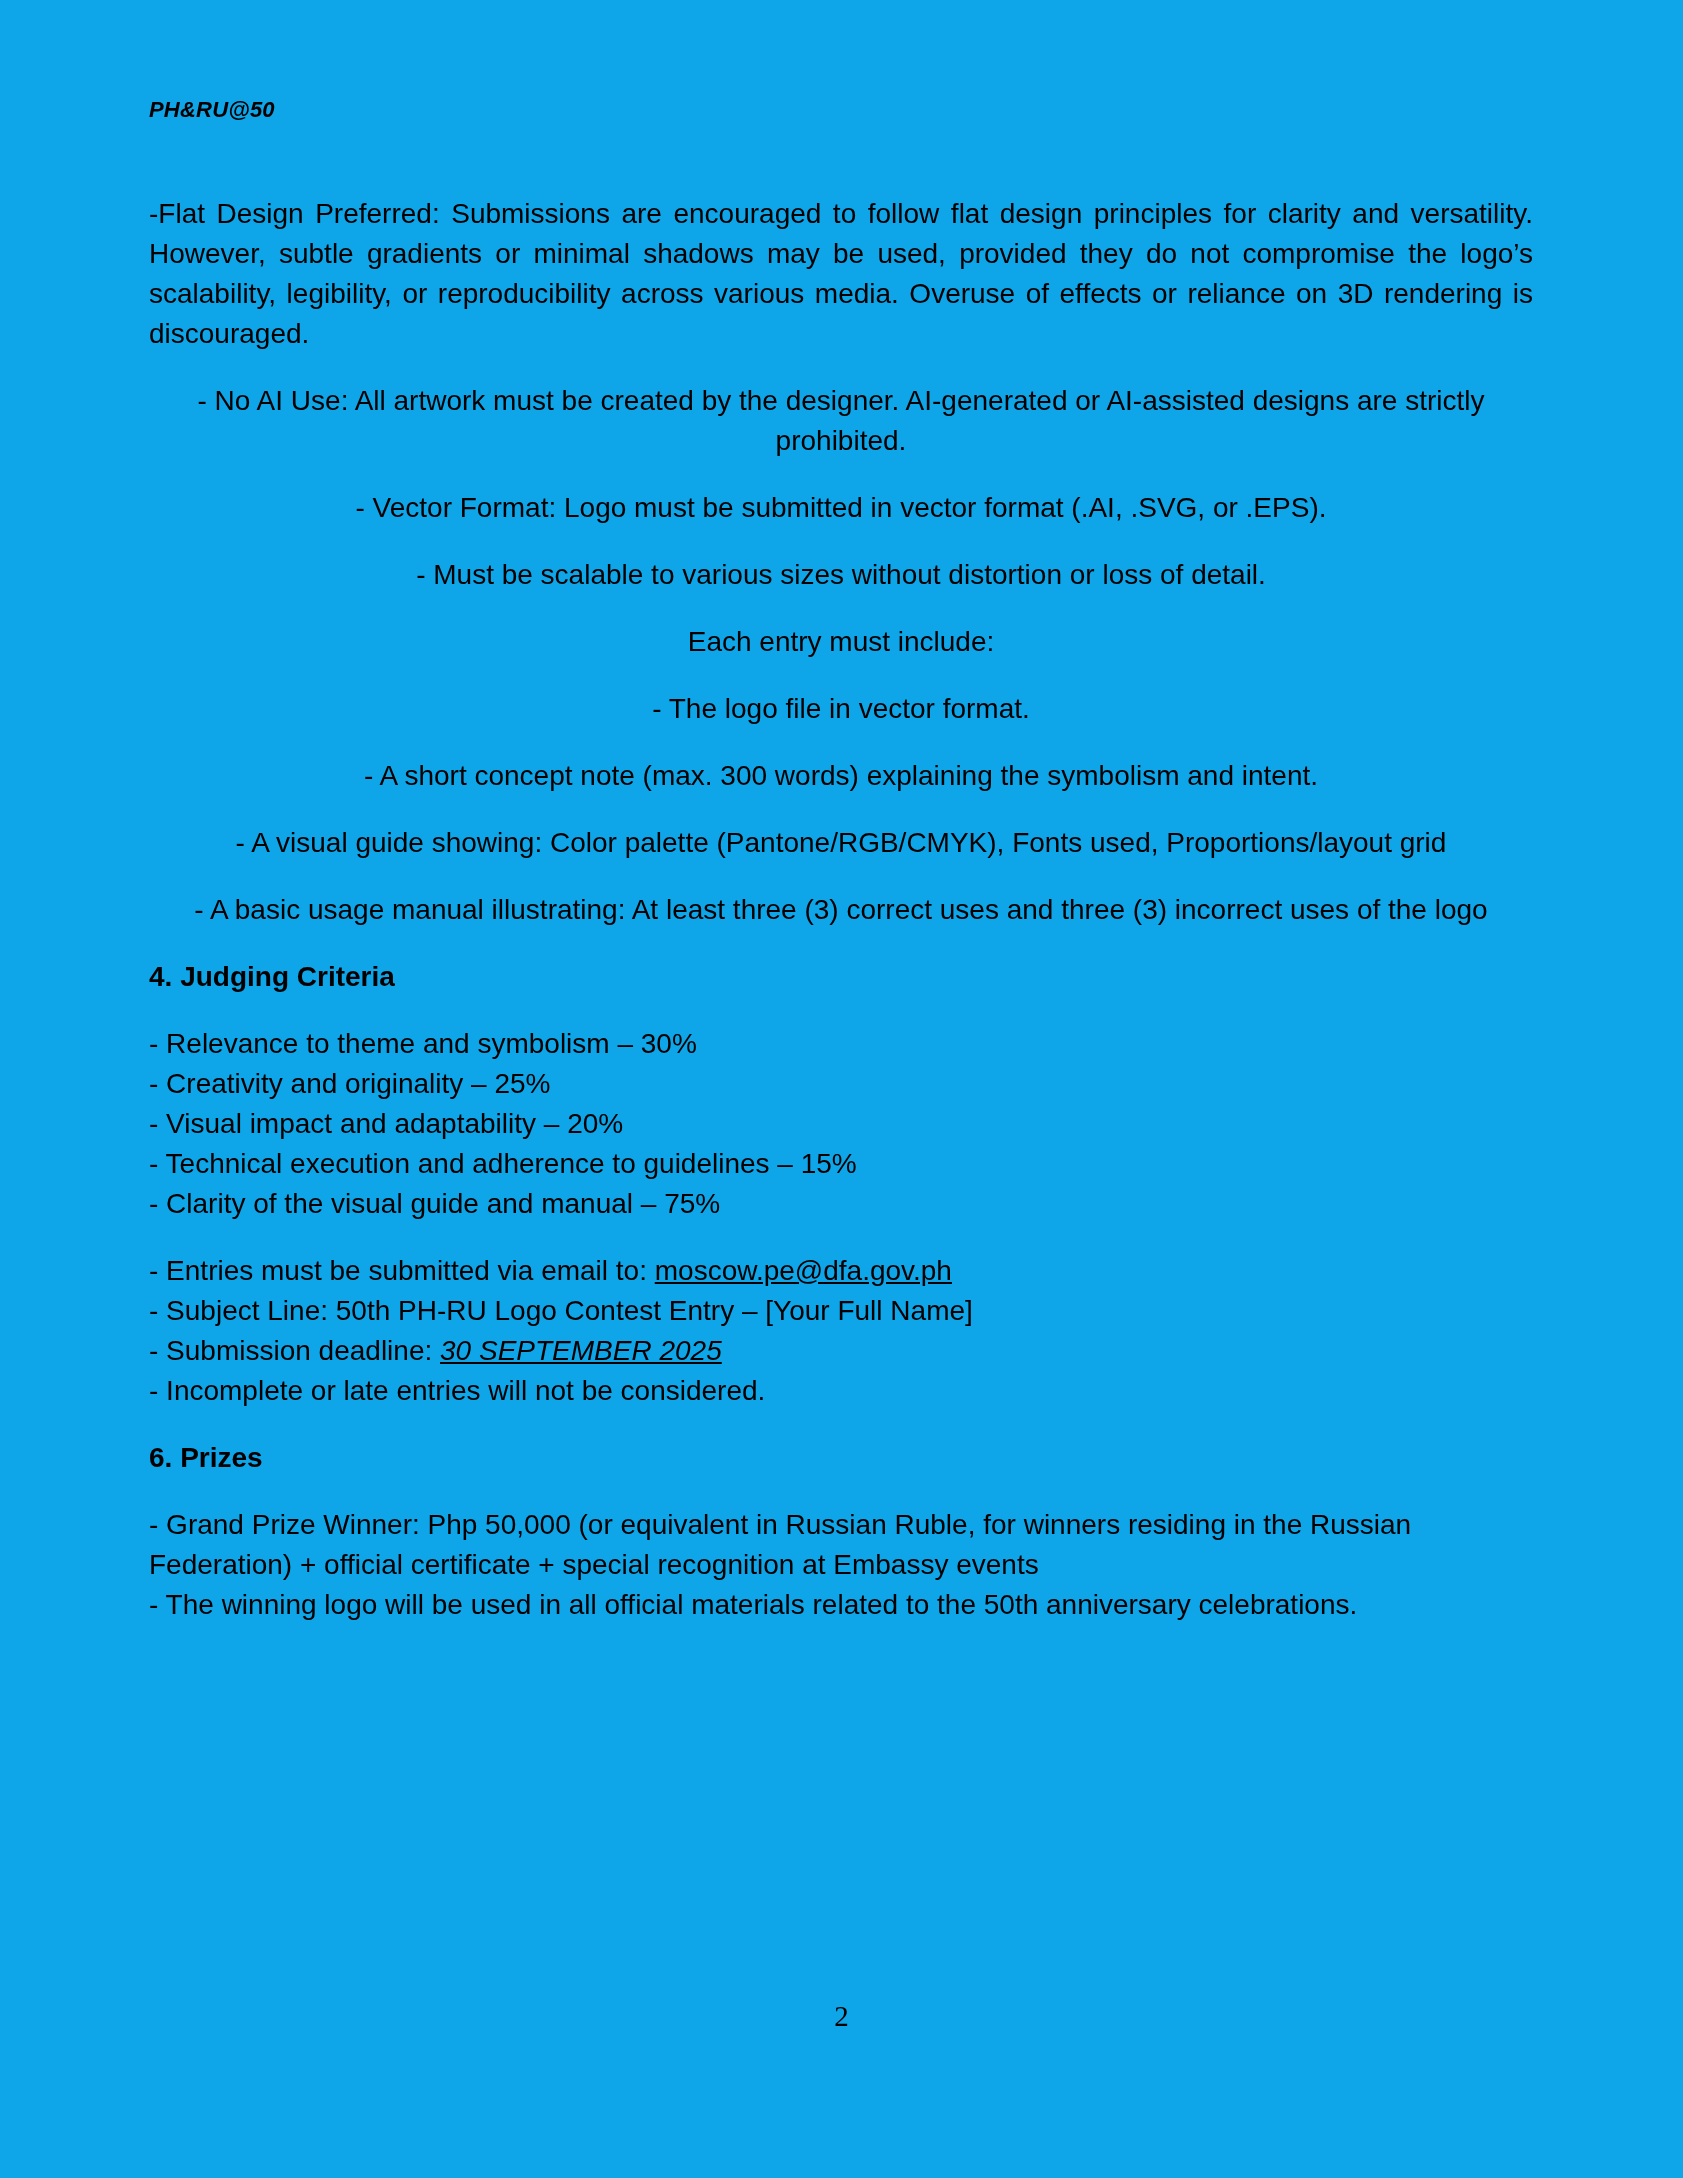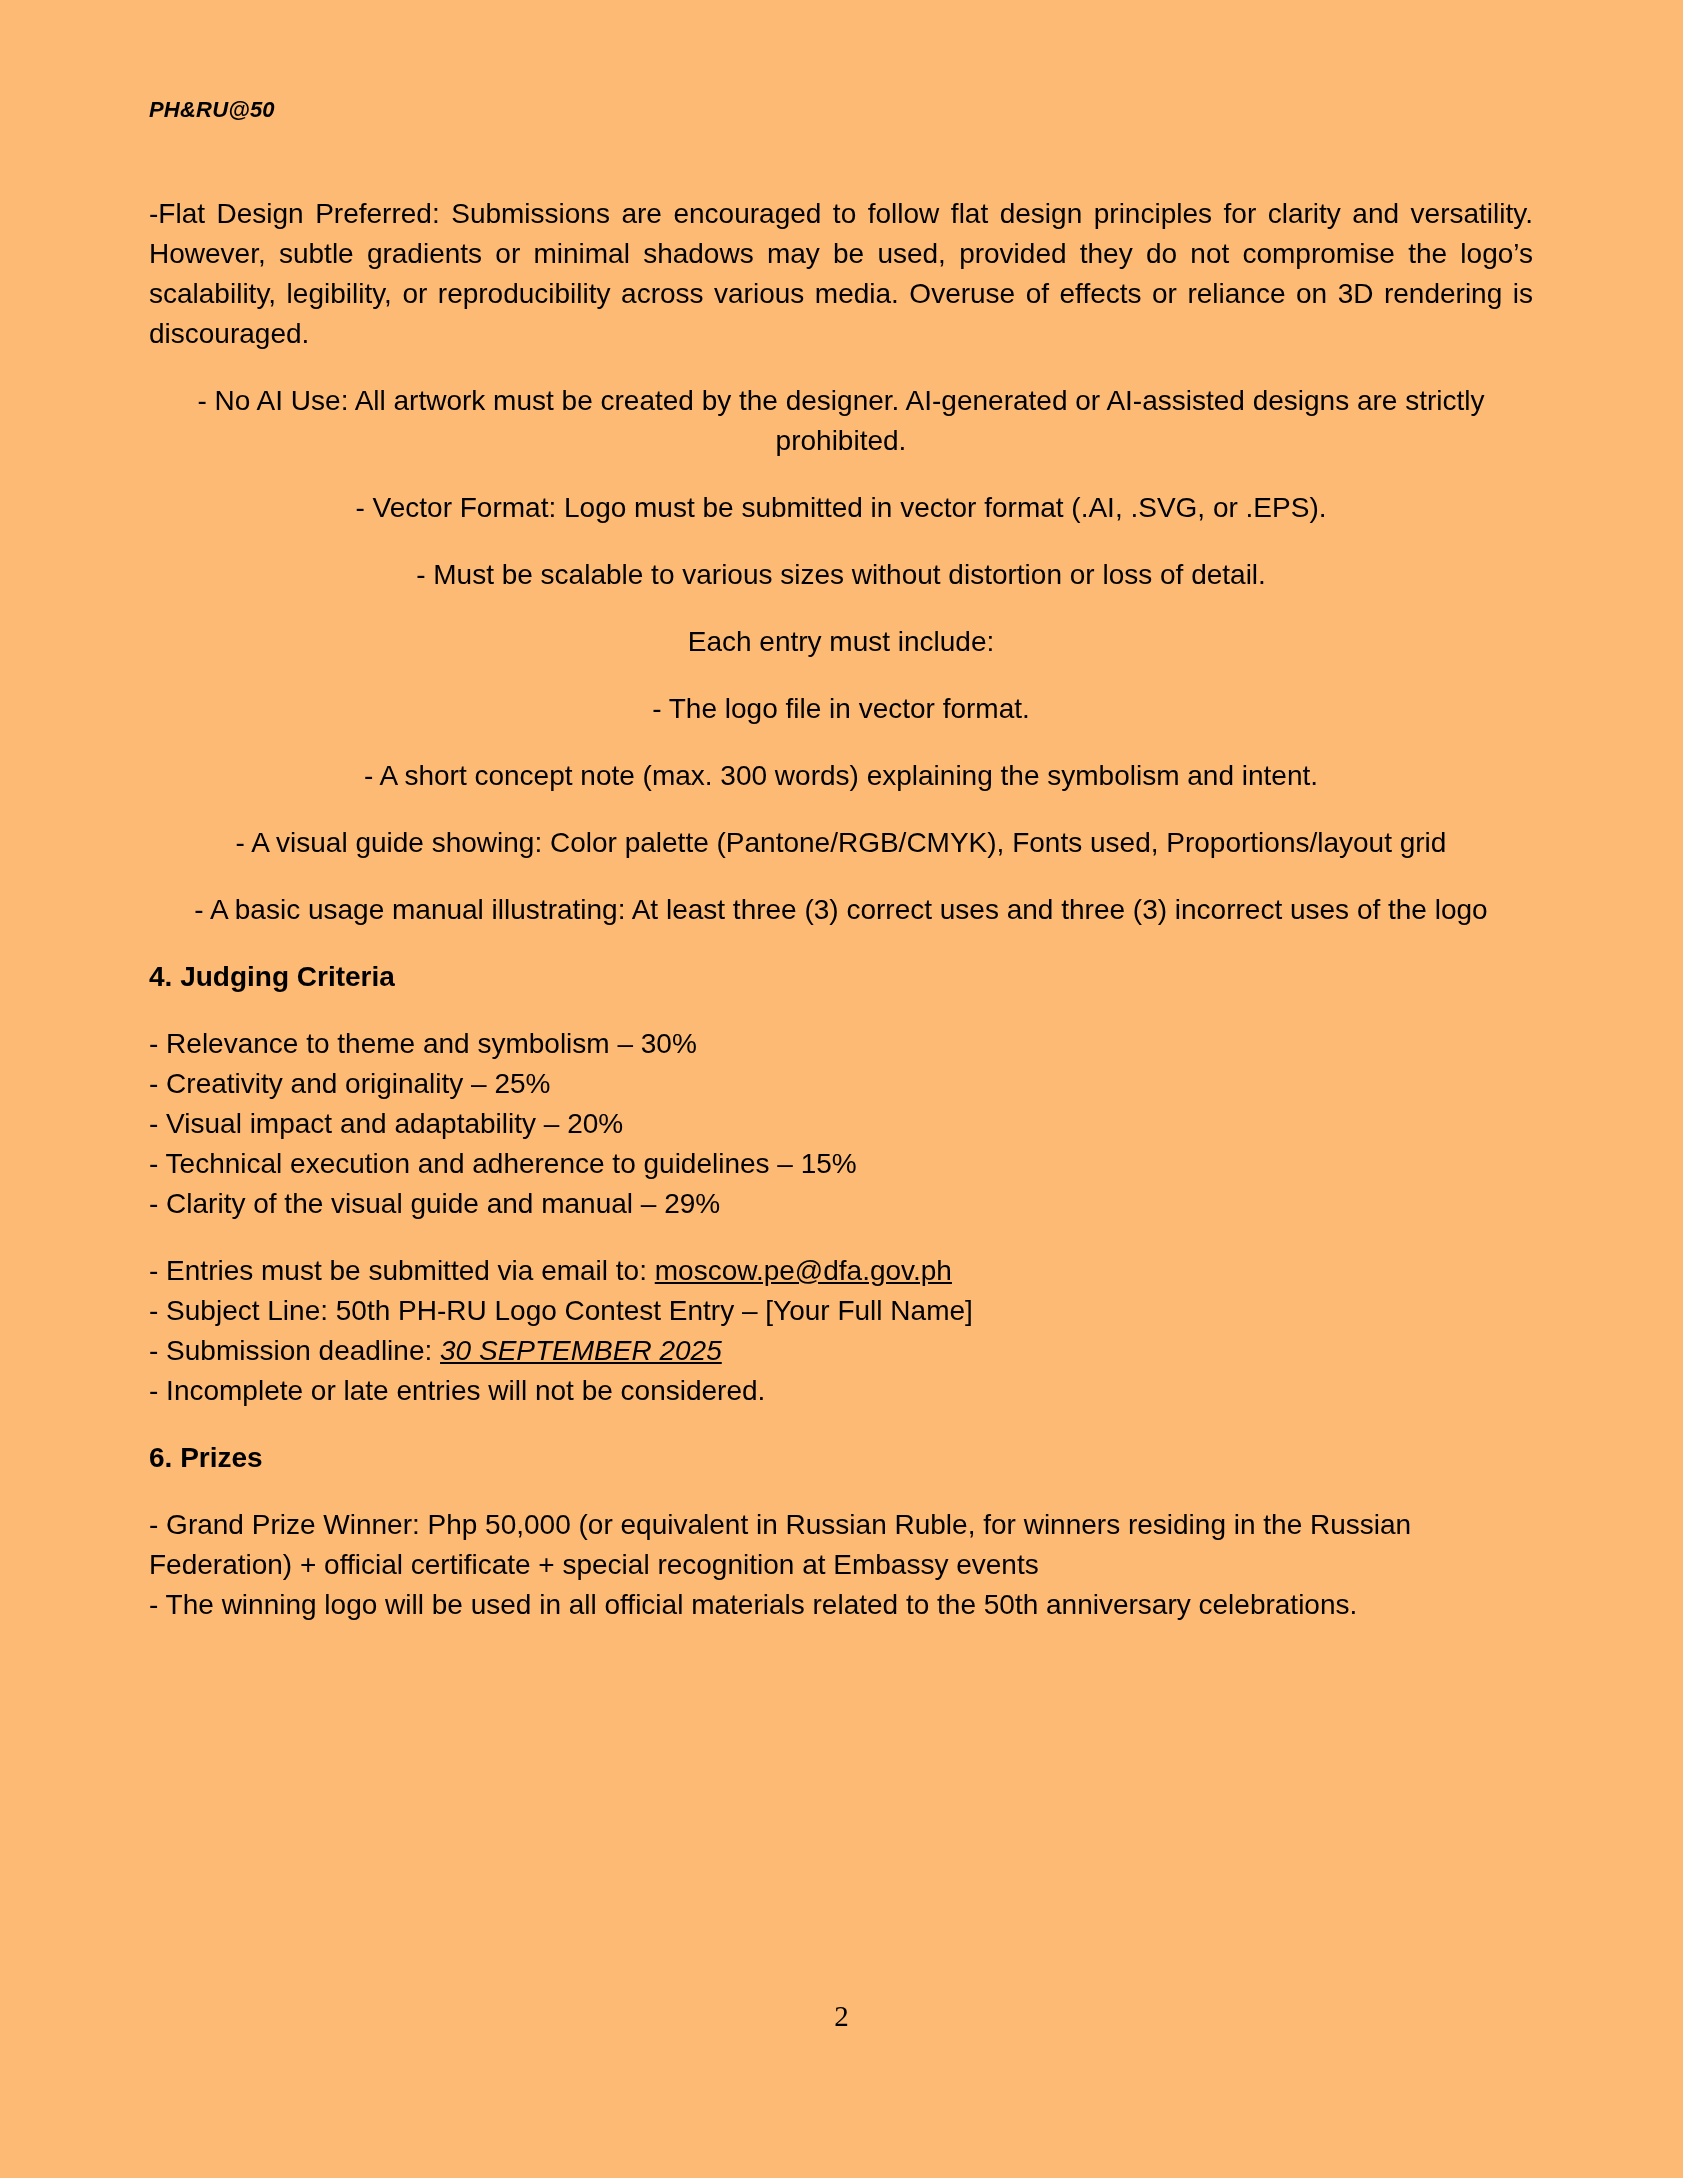--- a/index.html
+++ b/index.html
@@ -13,21 +13,21 @@
       position: relative;
       overflow: hidden;
       color: #000000;
       font-family: "Liberation Sans", sans-serif;
     }
     .page {
       position: absolute;
       left: 0; top: 0;
       width: 1683px;
       height: 2178px;
-      background: #fdba74;
+      background: #0ea5e9;
     }
     .header {
       position: absolute;
       left: 149px;
       top: 97px;
       font-size: 22px;
       font-weight: bold;
       font-style: italic;
       letter-spacing: 0.2px;
     }
@@ -95,21 +95,21 @@
     <p class="para">- A short concept note (max. 300 words) explaining the symbolism and intent.</p>
     <p class="para">- A visual guide showing: Color palette (Pantone/RGB/CMYK), Fonts used, Proportions/layout grid</p>
     <p class="para">- A basic usage manual illustrating: At least three (3) correct uses and three (3) incorrect uses of the logo</p>
 
     <div class="heading">4. Judging Criteria</div>
     <div class="list">
       <span class="list-line">- Relevance to theme and symbolism – 30%</span>
       <span class="list-line">- Creativity and originality – 25%</span>
       <span class="list-line">- Visual impact and adaptability – 20%</span>
       <span class="list-line">- Technical execution and adherence to guidelines – 15%</span>
-      <span class="list-line">- Clarity of the visual guide and manual – 29%</span>
+      <span class="list-line">- Clarity of the visual guide and manual – 75%</span>
     </div>
 
     <div class="list">
       <span class="list-line"><span>- Entries must be submitted via email to: </span><a class="link">moscow.pe@dfa.gov.ph</a></span>
       <span class="list-line">- Subject Line: 50th PH-RU Logo Contest Entry – [Your Full Name]</span>
       <span class="list-line"><span>- Submission deadline: </span><span class="deadline">30 SEPTEMBER 2025</span></span>
       <span class="list-line">- Incomplete or late entries will not be considered.</span>
     </div>
 
     <div class="heading">6. Prizes</div>

